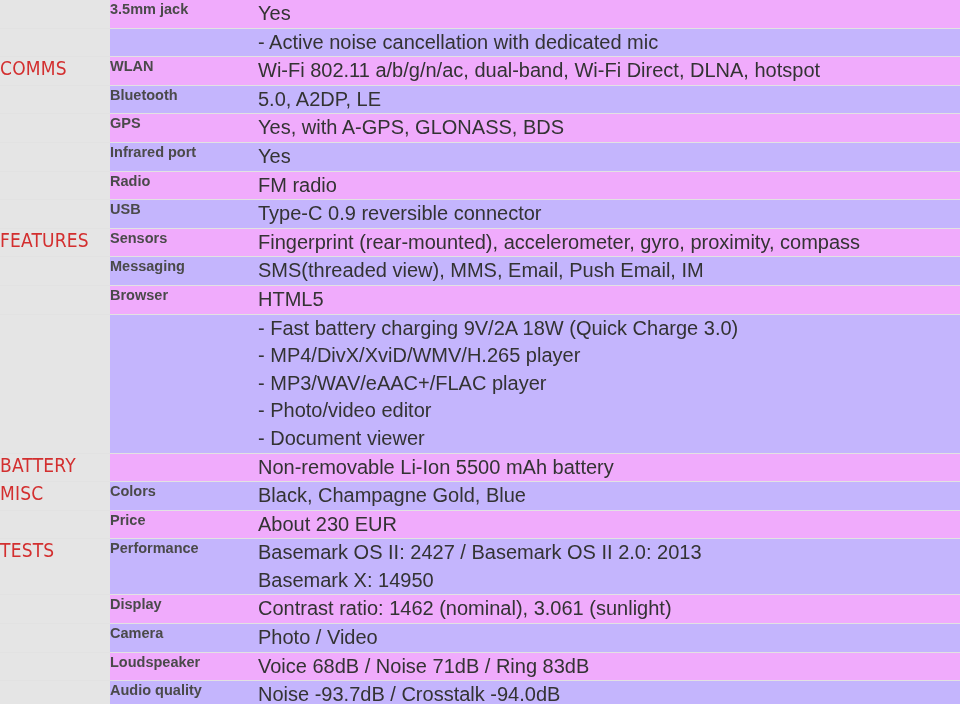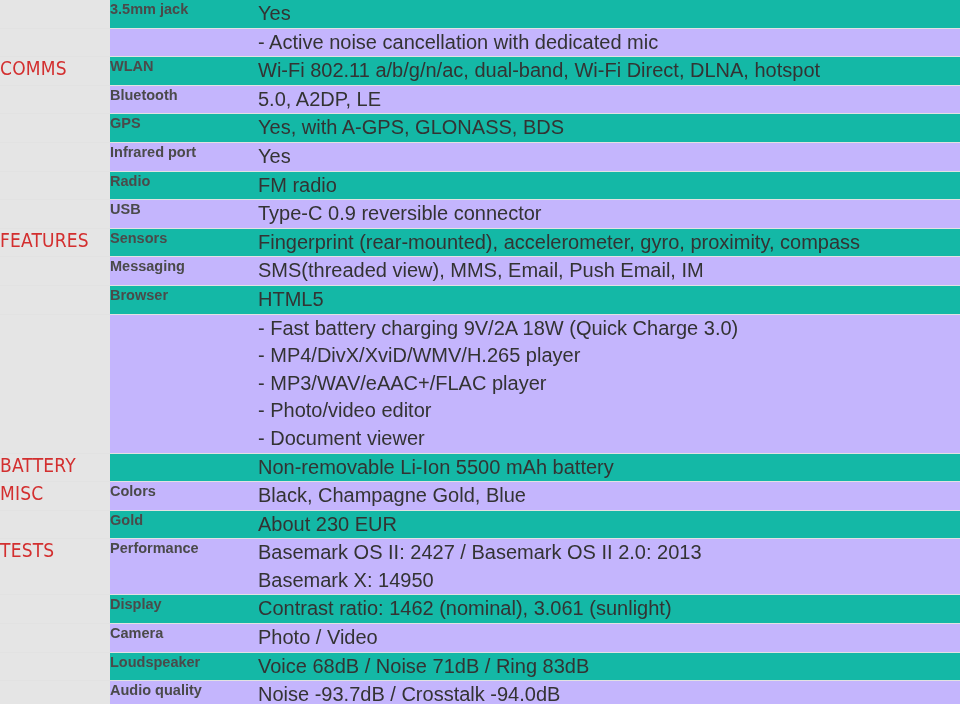--- a/index.html
+++ b/index.html
@@ -48,21 +48,21 @@
   .val-cell .multi { white-space: pre-line; }
   tr.row-sep > td {
     border-top: 1px solid #e2e2e2;
   }
   tr.band > td.name-cell,
   tr.band > td.val-cell {
     background: #c4b5fd;
   }
   tr.plain > td.name-cell,
   tr.plain > td.val-cell {
-    background: #14b8a6;
+    background: #f0abfc;
     margin-left: 28px;
   }
   td.cat-top {
     border-top: 1px solid #e2e2e2;
   }
   .bottom-rule {
     width: 960px;
     height: 1px;
     background: #e2e2e2;
   }
@@ -146,21 +146,21 @@
         <td class="name-cell"></td>
         <td class="val-cell"><span class="multi">Non-removable Li-Ion 5500 mAh battery</span></td>
       </tr>
       <tr class="band row-sep">
         <td class="cat-cell cat-top">MISC</td>
         <td class="name-cell">Colors</td>
         <td class="val-cell"><span class="multi">Black, Champagne Gold, Blue</span></td>
       </tr>
       <tr class="plain row-sep">
         <td class="cat-cell blank"></td>
-        <td class="name-cell">Gold</td>
+        <td class="name-cell">Price</td>
         <td class="val-cell"><span class="multi">About 230 EUR</span></td>
       </tr>
       <tr class="band row-sep">
         <td class="cat-cell cat-top">TESTS</td>
         <td class="name-cell">Performance</td>
         <td class="val-cell"><span class="multi">Basemark OS II: 2427 / Basemark OS II 2.0: 2013
 Basemark X: 14950</span></td>
       </tr>
       <tr class="plain row-sep">
         <td class="cat-cell blank"></td>

